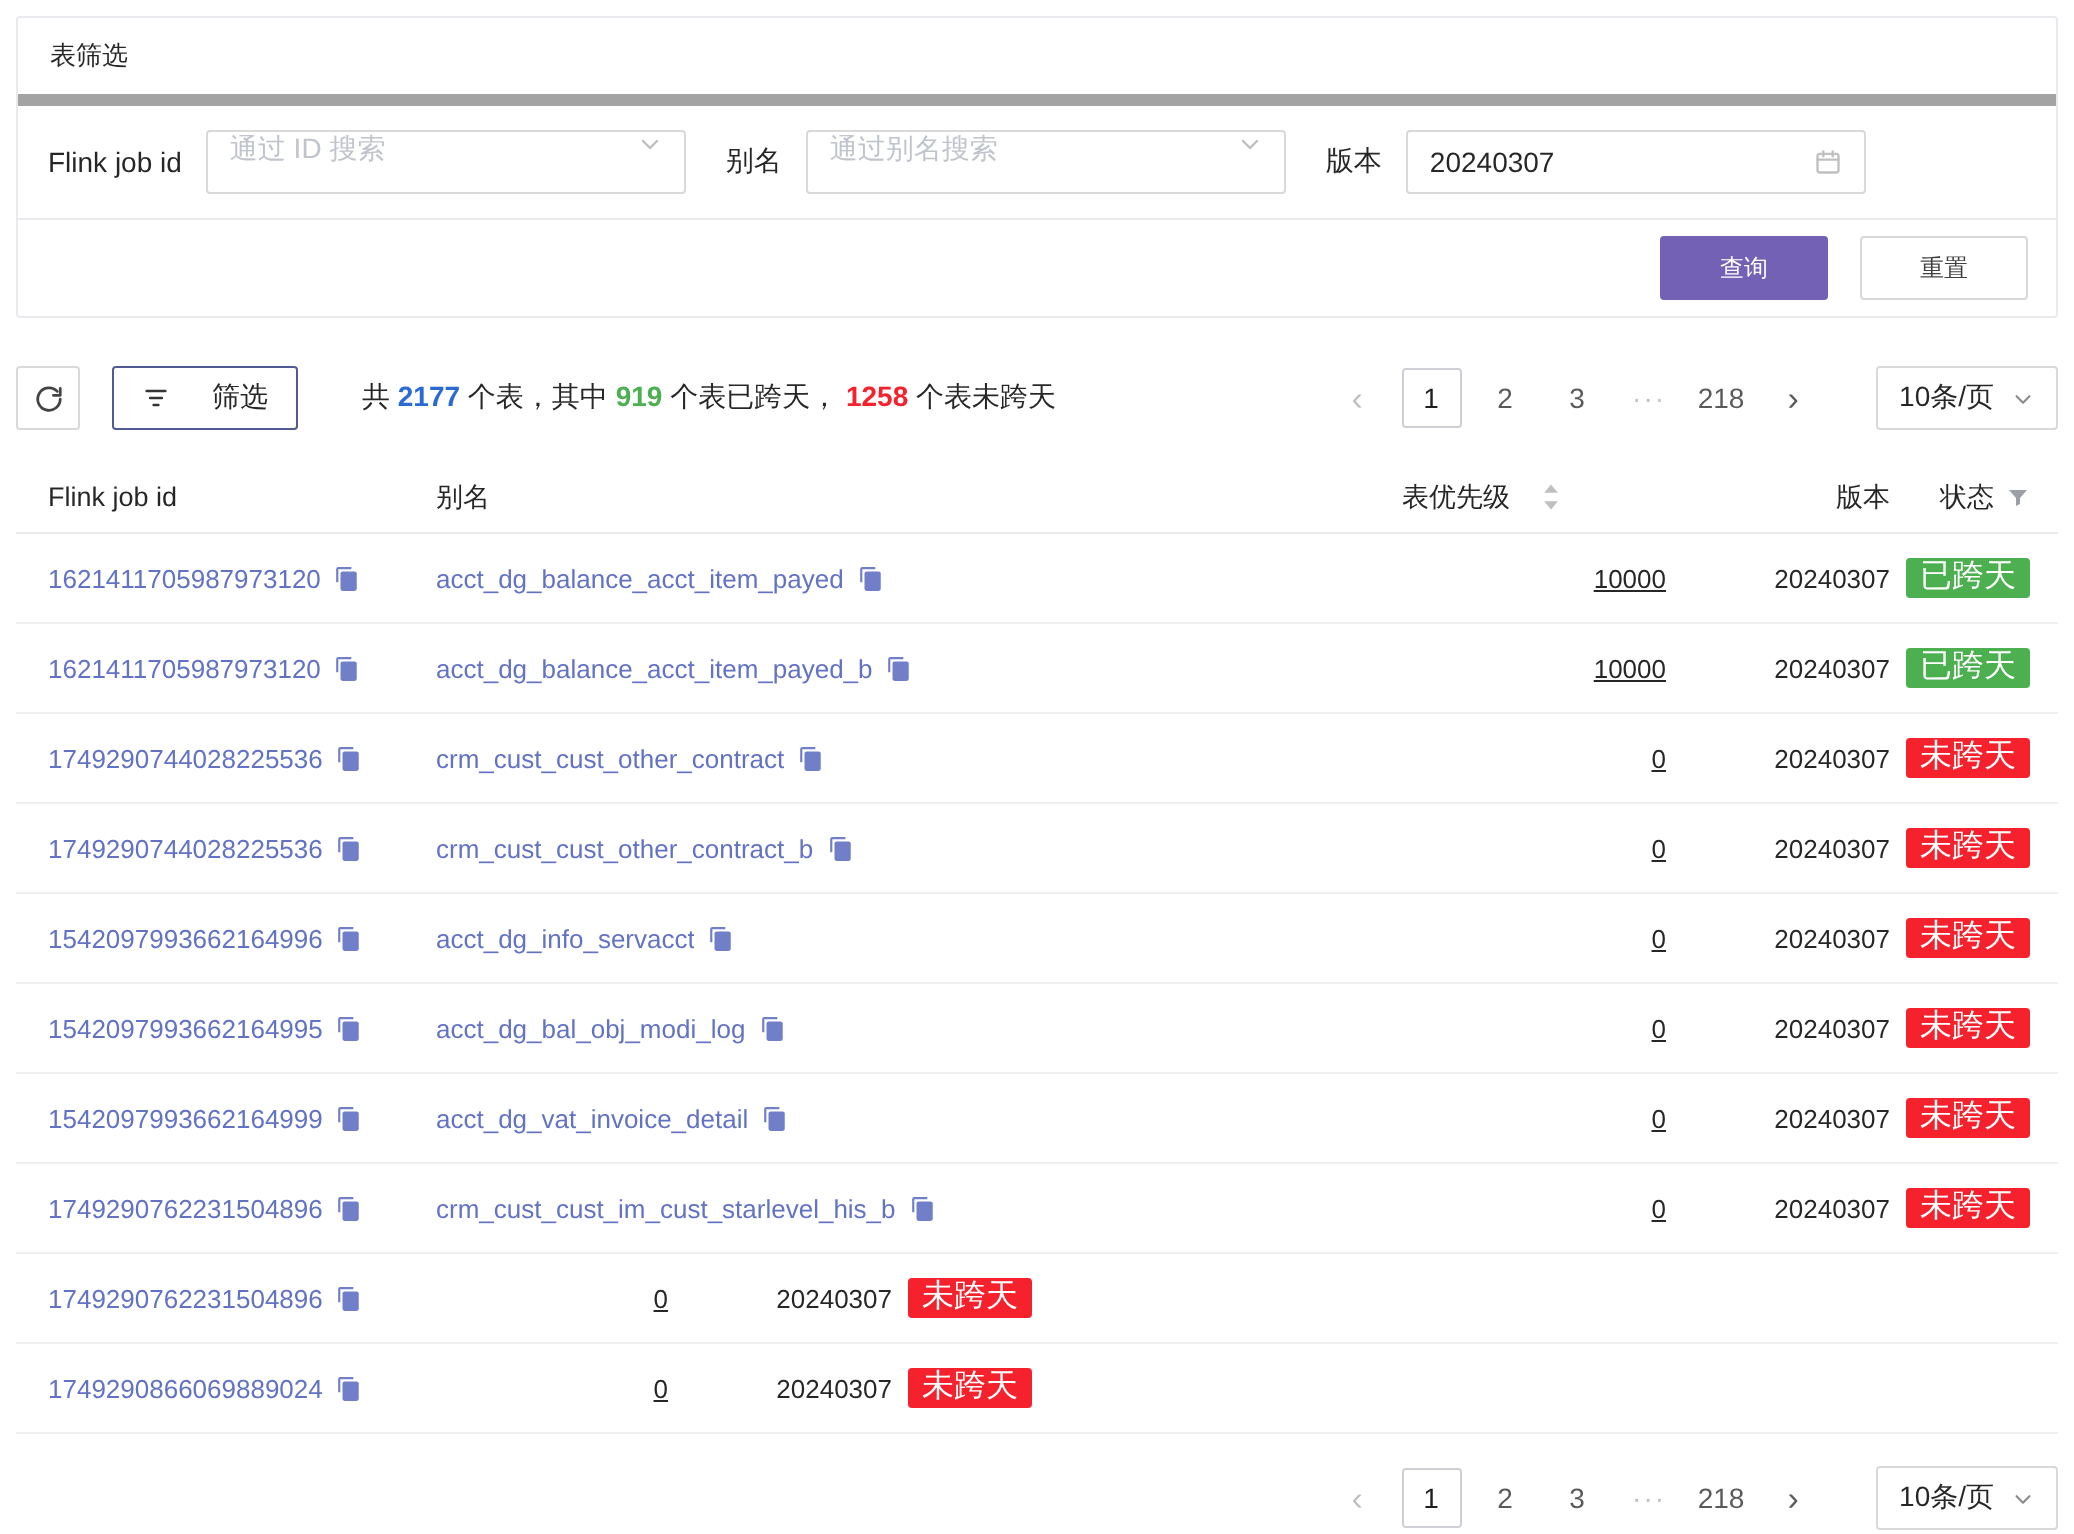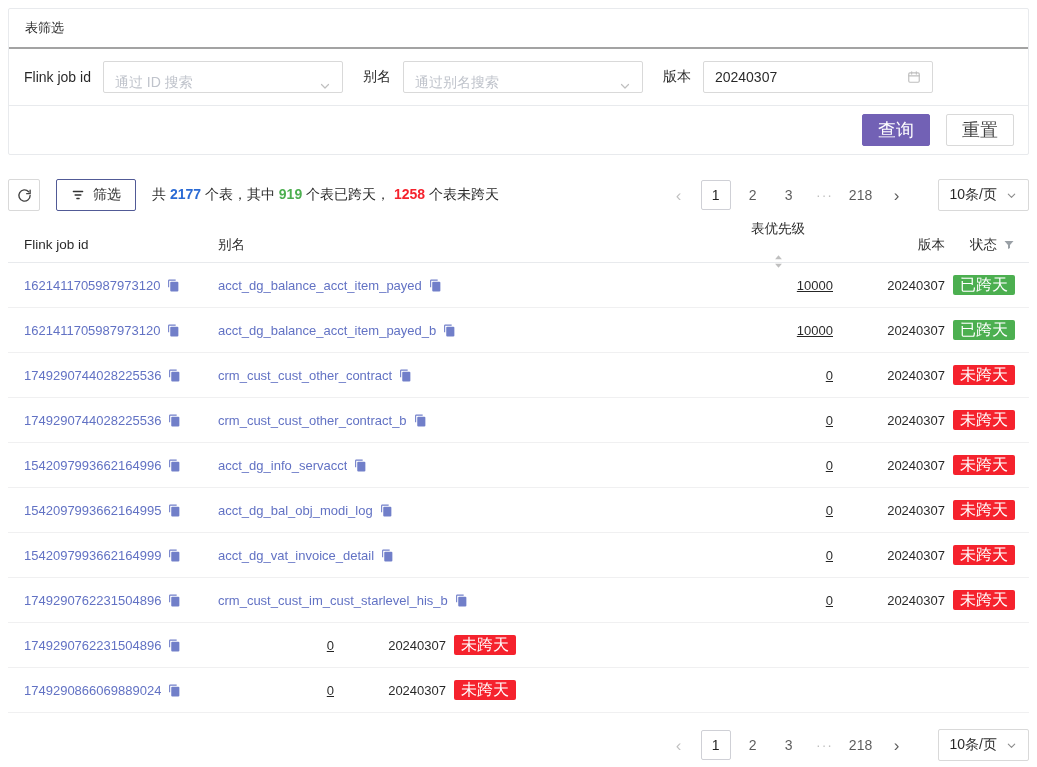--- a/index.html
+++ b/index.html
@@ -13,51 +13,51 @@
   html,body{background:#fff;}
   body{
     width:1037px;height:767px;overflow:hidden;
     font-family:"Liberation Sans","DejaVu Sans",sans-serif;
     font-size:14px;color:rgba(0,0,0,.85);
   }
   svg{display:block;}
 
   
   .card{margin:8px 8px 0;border:1px solid #e8eaed;border-radius:2px;background:#fff;}
-  .card-header{padding:10px 16px;font-size:13px;border-bottom:2px solid #a3a3a3;font-family:Liberation Serif, serif;}
+  .card-header{padding:10px 16px;font-size:13px;border-bottom:6px solid #a3a3a3;font-family:Liberation Serif, serif;}
   .card-body{display:flex;align-items:center;padding:12px 15px;border-bottom:1px solid #e8eaed;}
   .f-item{display:flex;align-items:center;margin-right:20px;}
   .f-label{margin-right:12px;white-space:nowrap;}
   .select{
     width:240px;height:32px;border:1px solid #d9d9d9;border-radius:2px;background:#fff;
-    display:flex;align-items:flex-end;justify-content:space-between;padding:0 11px;cursor:pointer;
+    display:flex;align-items:flex-start;justify-content:space-between;padding:0 11px;cursor:pointer;
   }
   .placeholder{color:#c0c4cc;overflow:hidden;white-space:nowrap;}
   .date-input{
     width:230px;height:32px;border:1px solid #d9d9d9;border-radius:2px;background:#fff;
     display:flex;align-items:center;justify-content:space-between;padding:0 11px;cursor:pointer;
   }
   .card-footer{display:flex;justify-content:flex-end;align-items:center;gap:16px;padding:8px 14px;}
   .btn{
-    height:32px;padding:0 15px;border-radius:2px;border:1px solid #d9d9d9;background:#fff;
-    font-size:18px;cursor:pointer;color:rgba(0,0,0,.75);font-family:inherit;
+    height:32px;padding:0 29px;border-radius:2px;border:1px solid #d9d9d9;background:#fff;
+    font-size:12px;cursor:pointer;color:rgba(0,0,0,.75);font-family:inherit;
   }
   .btn-primary{background:var(--primary);border-color:var(--primary);color:#fff;}
 
   
   .toolbar{display:flex;align-items:center;margin:24px 8px 0;height:32px;}
   .icon-btn{
     width:32px;height:32px;border:1px solid #d9d9d9;border-radius:2px;background:#fff;
     display:flex;align-items:center;justify-content:center;cursor:pointer;
   }
   .filter-btn{
-    display:flex;align-items:center;gap:8px;height:32px;padding:0 14px;margin-left:16px;
+    display:flex;align-items:center;gap:21px;height:32px;padding:0 14px;margin-left:16px;
     border:1px solid #515a96;border-radius:2px;background:#fff;cursor:pointer;font-size:14px;
   }
-  .summary{margin-left:16px;white-space:nowrap;}
+  .summary{margin-left:32px;white-space:nowrap;}
   .num{font-weight:700;}
   .num-blue{color:var(--blue);}
   .num-green{color:var(--success);}
   .num-red{color:var(--danger);}
 
   
   .pg-slot{margin-left:auto;}
   .pagination{display:flex;align-items:center;}
   .page-item{
     min-width:28px;height:30px;display:flex;align-items:center;justify-content:center;
@@ -75,21 +75,21 @@
   
   .table{margin:16px 8px 0;font-size:13px;}
   .thead,.trow{display:flex;align-items:center;}
   .thead{height:36px;border-bottom:1px solid #e8eaed;}
   .trow{height:45px;border-bottom:1px solid #f0f0f1;}
   .th{font-weight:500;font-size:13.5px;}
   .c-id{width:194px;padding-left:16px;display:flex;align-items:center;gap:7px;}
   .c-alias{flex:1;padding-left:16px;display:flex;align-items:center;gap:7px;min-width:0;}
   .c-priority{width:160px;text-align:right;padding-right:6px;}
   .trow .c-priority{padding-right:28px;text-decoration:underline;}
-  .h-flex-end{display:flex;align-items:center;gap:16px;flex-direction:column;}
+  .h-flex-end{display:flex;align-items:center;gap:16px;}
   .c-version{width:88px;text-align:right;padding-right:4px;}
   .c-status{width:80px;display:flex;align-items:center;justify-content:flex-end;gap:6px;padding-right:14px;}
   .link{color:var(--link);text-decoration:none;cursor:pointer;white-space:nowrap;overflow:hidden;text-overflow:ellipsis;}
   .copy-icon{color:var(--link);opacity:.9;cursor:pointer;flex:none;display:flex;}
   .badge{font-size:16px;line-height:16px;color:#fff;padding:2px 7px;border-radius:2px;white-space:nowrap;}
   .badge-success{background:var(--success);}
   .badge-danger{background:var(--danger);margin-left:15px;}
   .sorter{cursor:pointer;}
   .funnel{cursor:pointer;}
 

